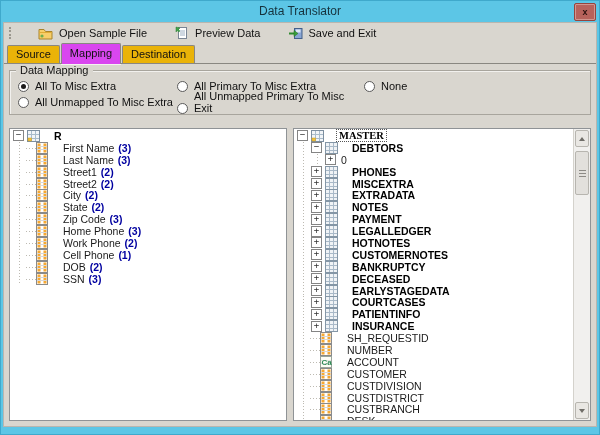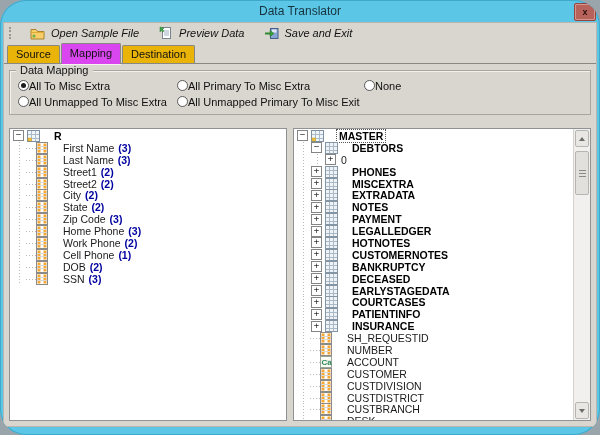--- a/index.html
+++ b/index.html
@@ -1,50 +1,50 @@
 <!DOCTYPE html>
 <html><head>
 <meta charset="utf-8">
 <style>
   html,body{margin:0;padding:0;background:#9aa5ab;font-family:"Liberation Sans",sans-serif;}
-  .window{position:relative;width:600px;height:435px;background:#5cc6e6;box-shadow:0 0 0 1px #3fa9cc inset;overflow:hidden;border-radius:26px;}
+  .window{position:relative;width:600px;height:435px;background:#5cc6e6;box-shadow:0 0 0 1px #3fa9cc inset;overflow:hidden;}
   .titlebar{position:absolute;top:0;left:0;right:0;height:22px;display:flex;align-items:center;justify-content:center;font-size:12px;color:#16323d;}
   .close-btn{position:absolute;top:3px;right:4px;width:20px;height:16px;background:#b7625b;border:1px solid #96443d;border-radius:2px;display:flex;align-items:center;justify-content:center;font-size:9px;font-weight:bold;color:#2a0f0c;box-shadow:0 0 0 1px #d2968f inset;cursor:pointer;}
   .window-body{position:absolute;top:22px;left:3px;right:3px;bottom:8px;background:#d9d6cf;display:flex;flex-direction:column;border:1px solid #b9b6af;}
   
-  .toolbar{height:18px;display:flex;align-items:center;padding:1px 4px 1px 4px;gap:8px;font-style:italic;}
+  .toolbar{height:18px;display:flex;align-items:center;padding:1px 4px 1px 4px;gap:16px;}
   .toolbar-grip{width:3px;height:12px;border-left:2px dotted #9b988f;margin:0 4px 0 1px;}
   .tb-btn{display:flex;align-items:center;gap:5px;font-size:11px;color:#111;padding:1px 7px 1px 4px;cursor:pointer;}
   .tb-btn .tb-icon{display:inline-flex;width:16px;height:14px;align-items:center;justify-content:center;}
   .dd-arrow{width:0;height:0;border-left:3px solid transparent;border-right:3px solid transparent;border-top:4px solid #222;margin-left:4px;}
   
   .tabs{height:20px;display:flex;align-items:flex-end;padding-left:3px;position:relative;z-index:2;}
   .tab{font-size:11px;color:#111;background:#eab308;border:1px solid #898781;border-bottom:none;border-radius:2px 2px 0 0;padding:2px 8px 2px 8px;margin-right:1px;height:13px;line-height:13px;cursor:pointer;}
   .tab.active{background:#d946ef;height:16px;line-height:15px;margin-bottom:-1px;box-shadow:0 1px 0 #f4f3f0;}
   
   .content{flex:1;border-top:1px solid #898781;background:#d9d6cf;display:flex;flex-direction:column;position:relative;z-index:1;overflow:hidden;}
   .groupbox{margin:6px 5px 11px 5px;border:1px solid #a8a59d;box-shadow:1px 1px 0 #f2f1ee inset;position:relative;padding:7px 8px 4px 8px;}
   .groupbox-label{position:absolute;top:-7px;left:6px;background:#d9d6cf;padding:0 4px;font-size:11px;color:#111;}
   .radio-row{display:flex;align-items:center;height:16px;}
-  .radio-opt{display:flex;align-items:flex-start;gap:0;font-size:11px;color:#111;cursor:pointer;}
+  .radio-opt{display:flex;align-items:flex-end;gap:6px;font-size:11px;color:#111;cursor:pointer;}
   .radio-circle{width:11px;height:11px;border-radius:50%;background:#fff;border:1px solid #5a5a5a;box-sizing:border-box;display:flex;align-items:center;justify-content:center;flex:none;}
   .radio-dot{width:5px;height:5px;border-radius:50%;background:#1c1c1c;}
   
   .panes{flex:1;display:flex;gap:6px;margin:2px 5px 5px 5px;min-height:0;}
   .tree-pane{background:#fff;border:1px solid #8f9396;overflow:hidden;position:relative;padding:1px 0 0 2px;box-sizing:border-box;}
   .pane-left{width:278px;flex:none;}
   .pane-right{flex:1;padding-right:17px;}
   .tree-row{display:flex;align-items:center;height:11.9px;white-space:nowrap;font-size:10.5px;color:#1a1a1a;cursor:default;}
   .tree-indent{width:14px;height:100%;flex:none;background-image:repeating-linear-gradient(to bottom,#bdbab2 0 1px,transparent 1px 3px);background-size:1px 100%;background-position:7px 0;background-repeat:no-repeat;}
   .tree-stub{width:10px;height:100%;flex:none;background-image:repeating-linear-gradient(to right,#bdbab2 0 1px,transparent 1px 3px);background-size:100% 1px;background-position:0 6px;background-repeat:no-repeat;}
   .expander{width:9px;height:9px;flex:none;border:1px solid #848484;background:#fff;font-size:9px;line-height:7px;text-align:center;color:#333;margin:0 3px 0 1px;box-sizing:content-box;cursor:pointer;font-family:"DejaVu Sans Mono",monospace;}
   .node-icon{display:inline-flex;width:13px;height:12px;margin-right:12px;flex:none;align-items:center;}
   .node-label{padding:0 2px;}
   .node-label.bold{font-weight:bold;color:#000;}
-  .node-label.selected{border:1px dotted #555;background:#fff;}
+  .node-label.selected{border:1px dotted #555;background:#fff;font-family:Liberation Serif, serif;}
   .node-count{font-weight:bold;color:#0000a0;margin-left:2px;}
   
   .vscroll{position:absolute;top:0;right:0;bottom:0;width:16px;background:#f1f0ee;border-left:1px solid #d4d2cc;}
   .vs-btn{position:absolute;left:1px;right:1px;height:15px;background:#e9e7e3;border:1px solid #b7b5af;border-radius:2px;display:flex;align-items:center;justify-content:center;cursor:pointer;}
   .vs-up{top:1px;}
   .vs-down{bottom:1px;}
   .tri-up{width:0;height:0;border-left:3px solid transparent;border-right:3px solid transparent;border-bottom:4px solid #6f6d68;}
   .tri-down{width:0;height:0;border-left:3px solid transparent;border-right:3px solid transparent;border-top:4px solid #6f6d68;}
   .vs-thumb{position:absolute;left:1px;right:1px;top:22px;height:42px;background:#e2e0dc;border:1px solid #b7b5af;border-radius:2px;display:flex;align-items:center;justify-content:center;cursor:grab;}
   .vs-grip{width:7px;height:7px;background-image:repeating-linear-gradient(to bottom,#8c8a85 0 1px,transparent 1px 3px);}

